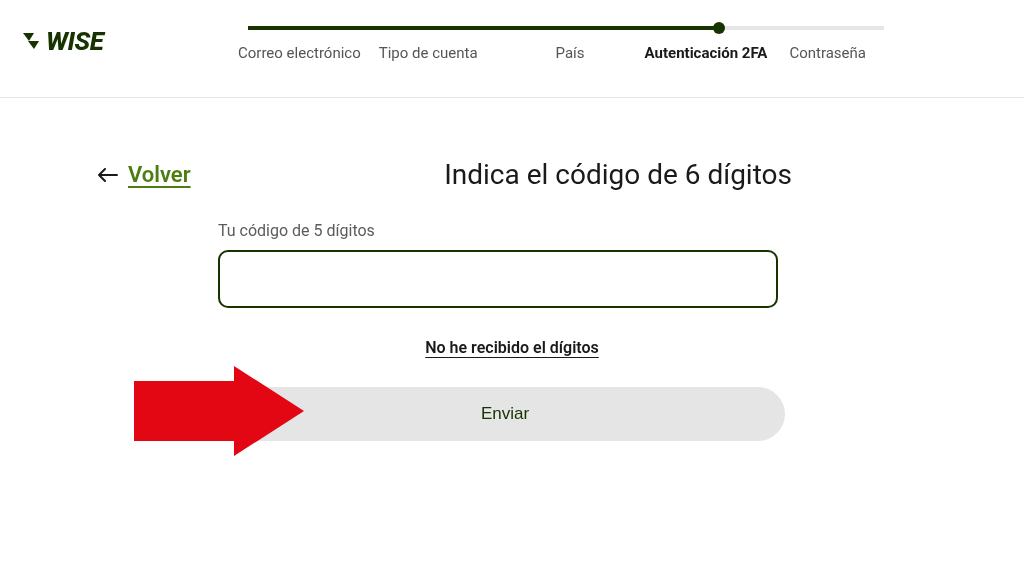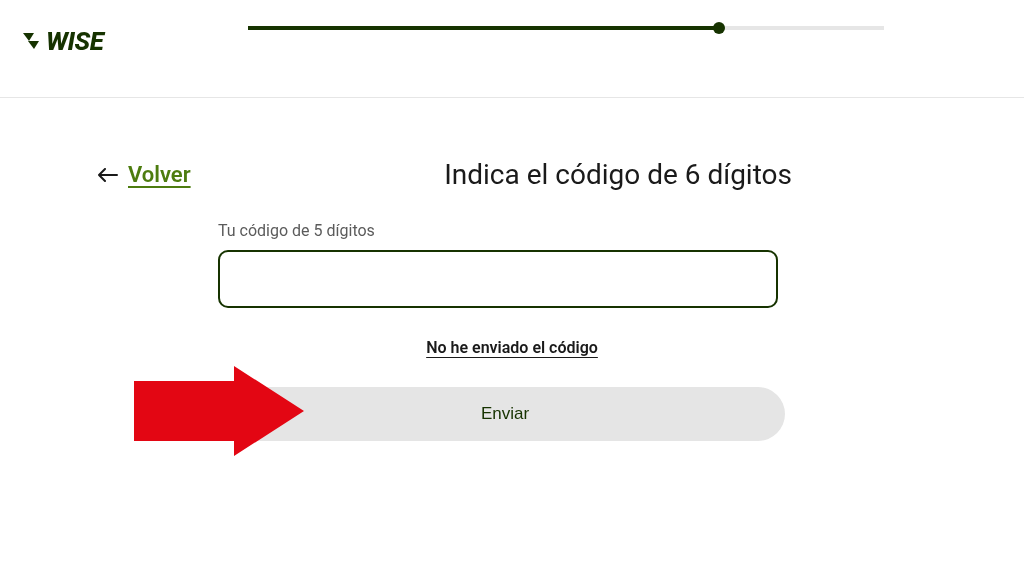--- a/index.html
+++ b/index.html
@@ -187,41 +187,48 @@
     <svg width="24" height="24" viewBox="0 0 24 24">
       <path d="M3 4 L14 4 L9 12 L3 4 Z M8 12 L19 12 L14 20 L8 12 Z" fill="#163300"></path>
     </svg>
     <span>WISE</span>
   </div>
   <div class="stepper">
     <div class="stepper-line">
       <div class="stepper-progress"></div>
       <div class="stepper-dot"></div>
     </div>
+    <div class="stepper-labels">
+      <span class="step-label step-0">Correo electrónico</span>
+      <span class="step-label step-1">Tipo de cuenta</span>
+      <span class="step-label step-2">País</span>
+      <span class="step-label step-3 active">Autenticación 2FA</span>
+      <span class="step-label step-4">Contraseña</span>
+    </div>
   </div>
 </div>
 
 <div class="main">
   <div class="back-link">
     <svg width="20" height="14" viewBox="0 0 20 14">
       <path d="M7 1 L1 7 L7 13 M1 7 L19 7" stroke="#1a1a1a" stroke-width="2" fill="none" stroke-linecap="round" stroke-linejoin="round"></path>
     </svg>
     <span class="txt">Volver</span>
   </div>
 
   <div class="content">
     <h1 class="title">Indica el código de 6 dígitos</h1>
 
 
     <div class="field-wrap">
       <div class="field-label">Tu código de 5 dígitos</div>
       <input class="code-input" type="text" autofocus="" value="" style="">
     </div>
 
-    <div class="not-received">No he enviado el código</div>
+    <div class="not-received">No he recibido el dígitos</div>
 
     <button class="submit-btn">Enviar</button>
   </div>
 
   <svg class="arrow-annotation" width="170" height="90" viewBox="0 0 170 90">
     <polygon points="0,15 100,15 100,0 170,45 100,90 100,75 0,75" fill="#e30613"></polygon>
   </svg>
 </div>
 
 </body></html>

